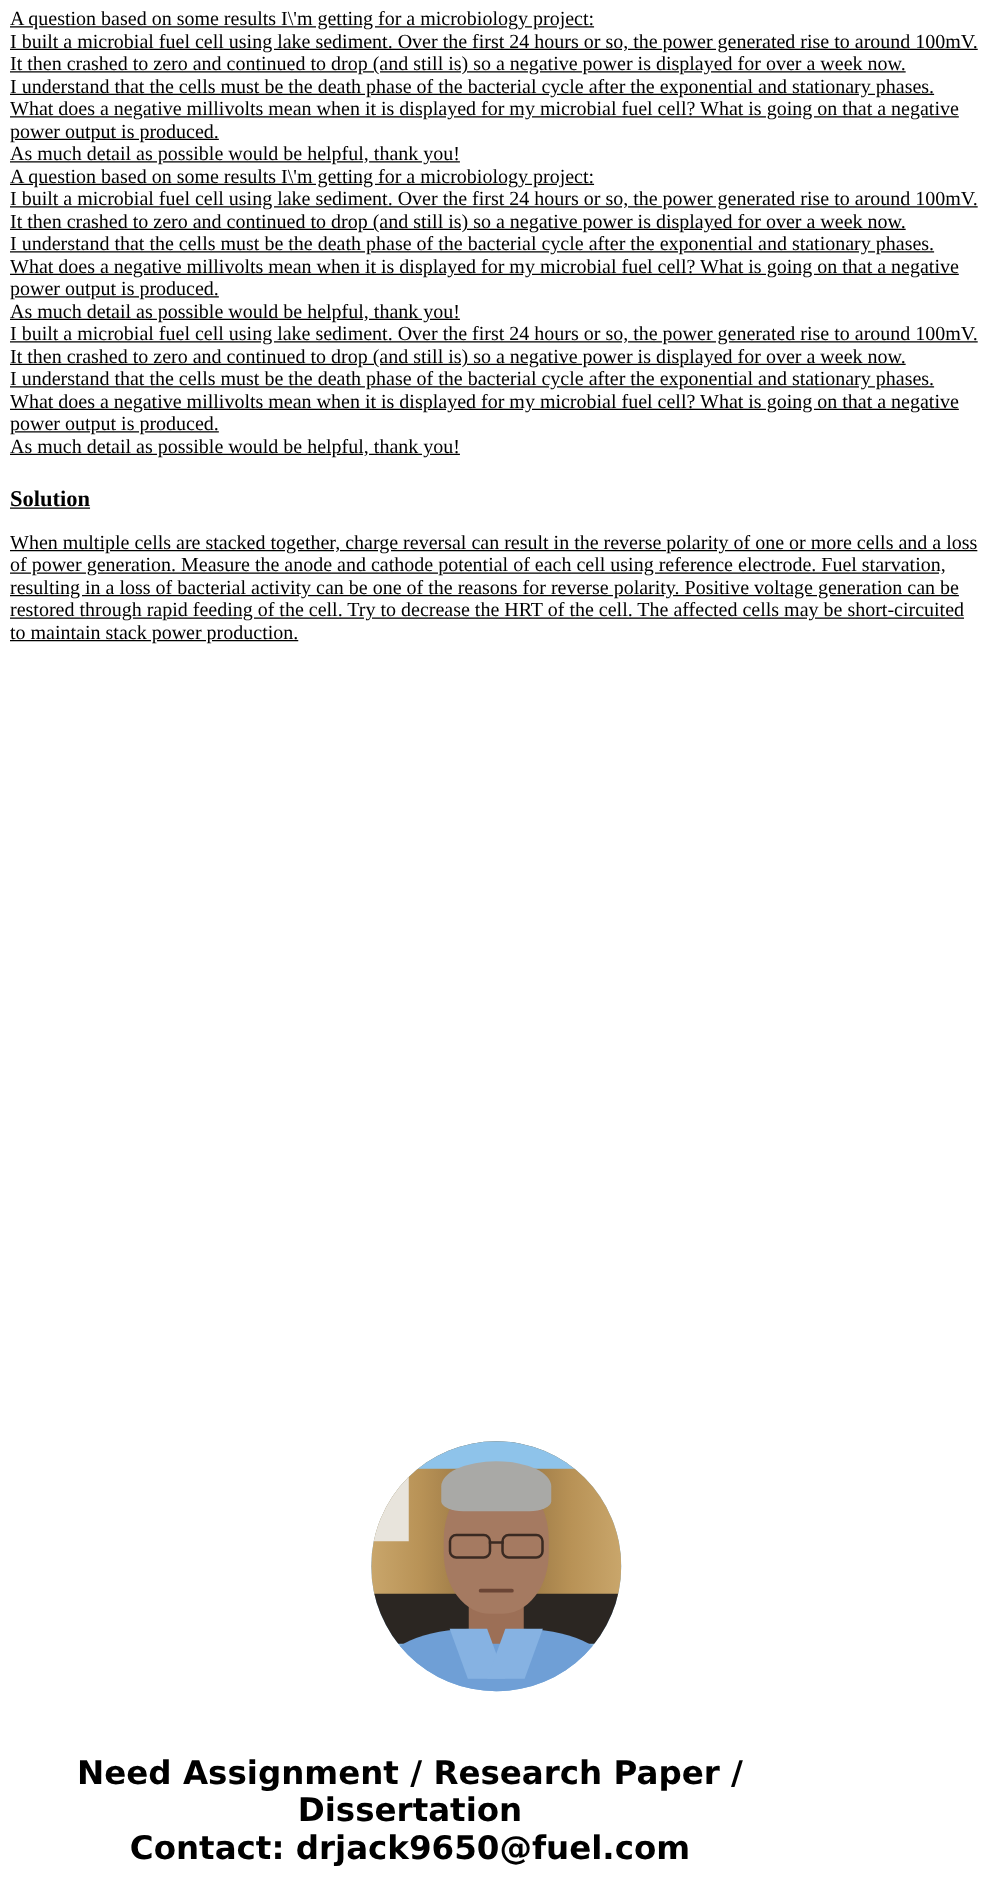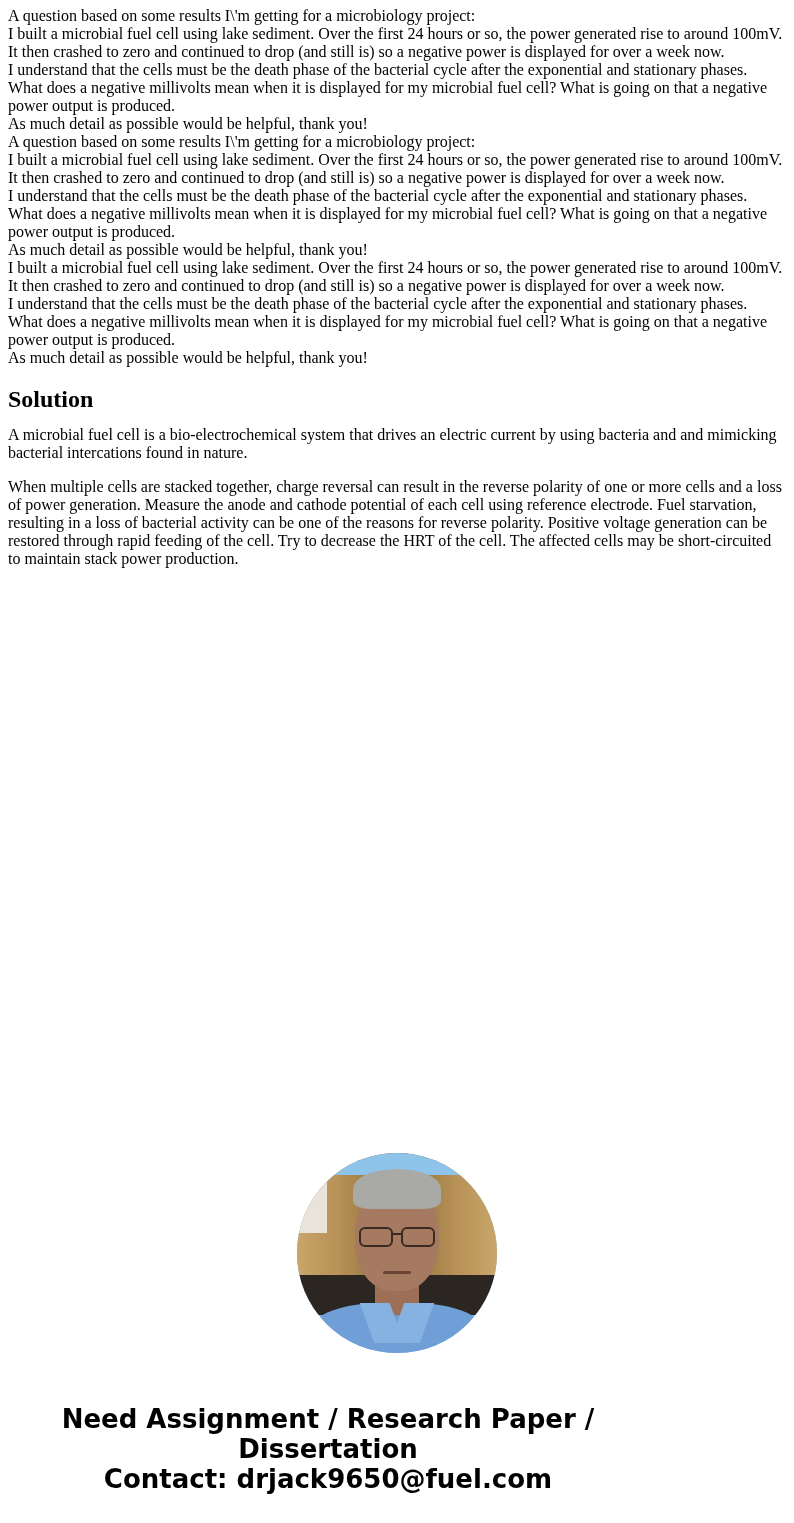--- a/index.html
+++ b/index.html
@@ -11,24 +11,25 @@
       font-family: "Liberation Serif", "DejaVu Serif", serif;
       color: #000000;
       font-size: 16px;
       line-height: 18px;
     }
     .content {
       position: absolute;
       left: 8px;
       top: 7px;
       width: 778px;
+      text-decoration: underline;
     }
     .line { display: block; }
     h3.solution-heading {
-      font-size: 24px;
+      font-size: 18px;
       font-weight: bold;
       margin: 21px 0 0 0;
       line-height: 22px;
     }
     p.answer {
       margin: 16px 0 0 0;
       line-height: 18px;
     }
     .avatar {
       position: absolute;
@@ -131,21 +132,20 @@
   </div>
   <div>
     <span class="line">I built a microbial fuel cell using lake sediment. Over the first 24 hours or so, the power generated rise to around 100mV.</span>
     <span class="line">It then crashed to zero and continued to drop (and still is) so a negative power is displayed for over a week now.</span>
     <span class="line">I understand that the cells must be the death phase of the bacterial cycle after the exponential and stationary phases.</span>
     <span class="line">What does a negative millivolts mean when it is displayed for my microbial fuel cell? What is going on that a negative power output is produced.</span>
     <span class="line">As much detail as possible would be helpful, thank you!</span>
   </div>
 
   <h3 class="solution-heading">Solution</h3>
-  <p class="answer">A microbial fuel cell is a bio-electrochemical system that drives an electric current by using bacteria and and mimicking bacterial intercations found in nature.</p>
   <p class="answer">When multiple cells are stacked together, charge reversal can result in the reverse polarity of one or more cells and a loss of power generation. Measure the anode and cathode potential of each cell using reference electrode. Fuel starvation, resulting in a loss of bacterial activity can be one of the reasons for reverse polarity. Positive voltage generation can be restored through rapid feeding of the cell. Try to decrease the HRT of the cell. The affected cells may be short-circuited to maintain stack power production.</p>
 </div>
 
 <div class="avatar">
   <div class="bg-wall"></div>
   <div class="sky"></div>
   <div class="panel-left"></div>
   <div class="dark-band"></div>
   <div class="shirt"></div>
   <div class="neck"></div>

